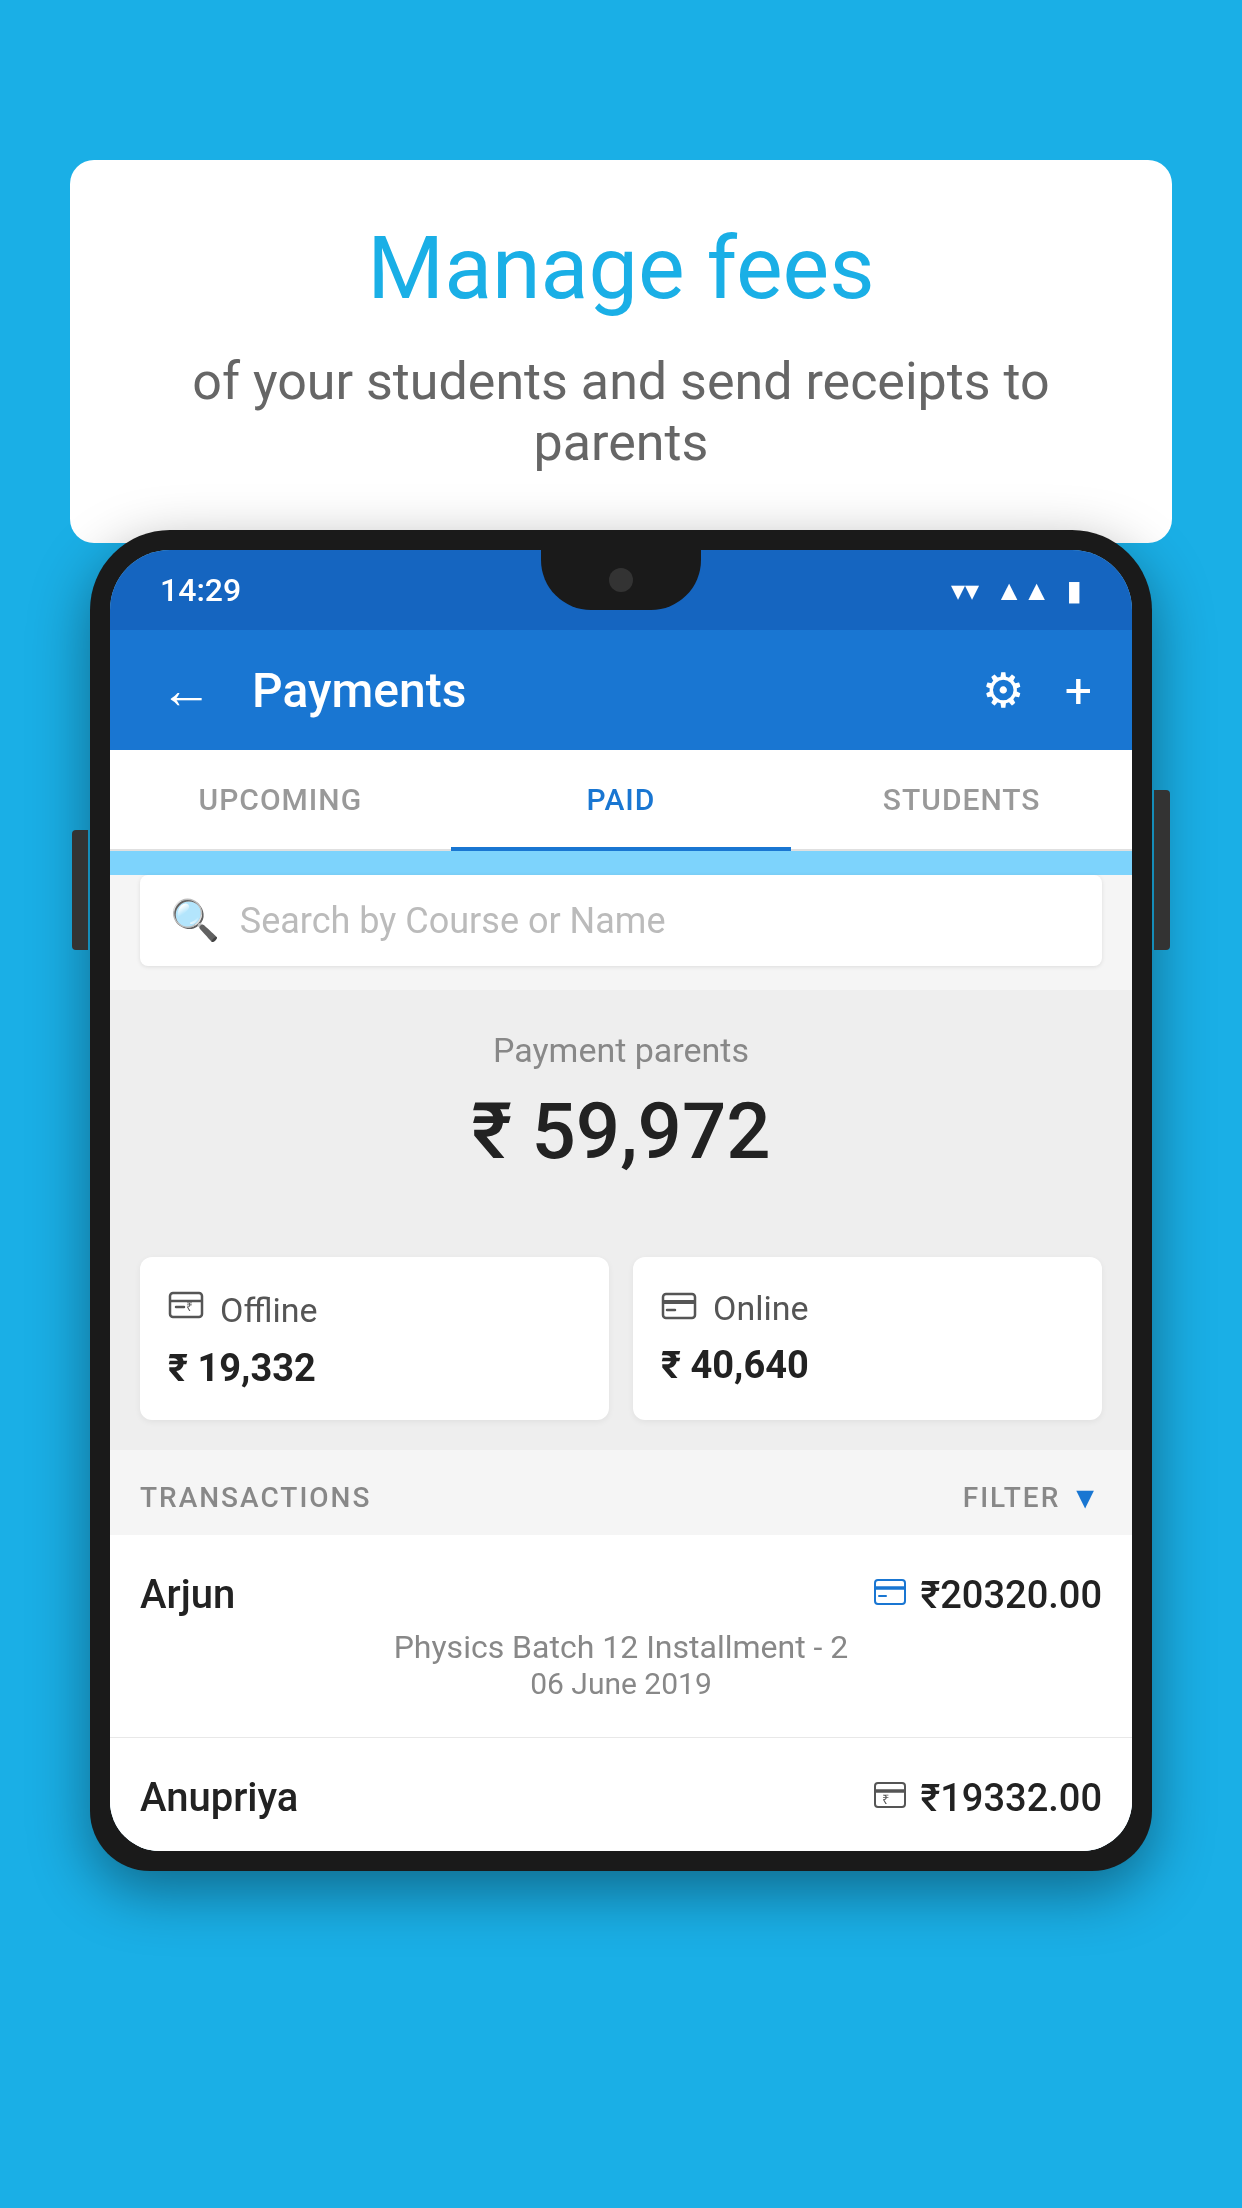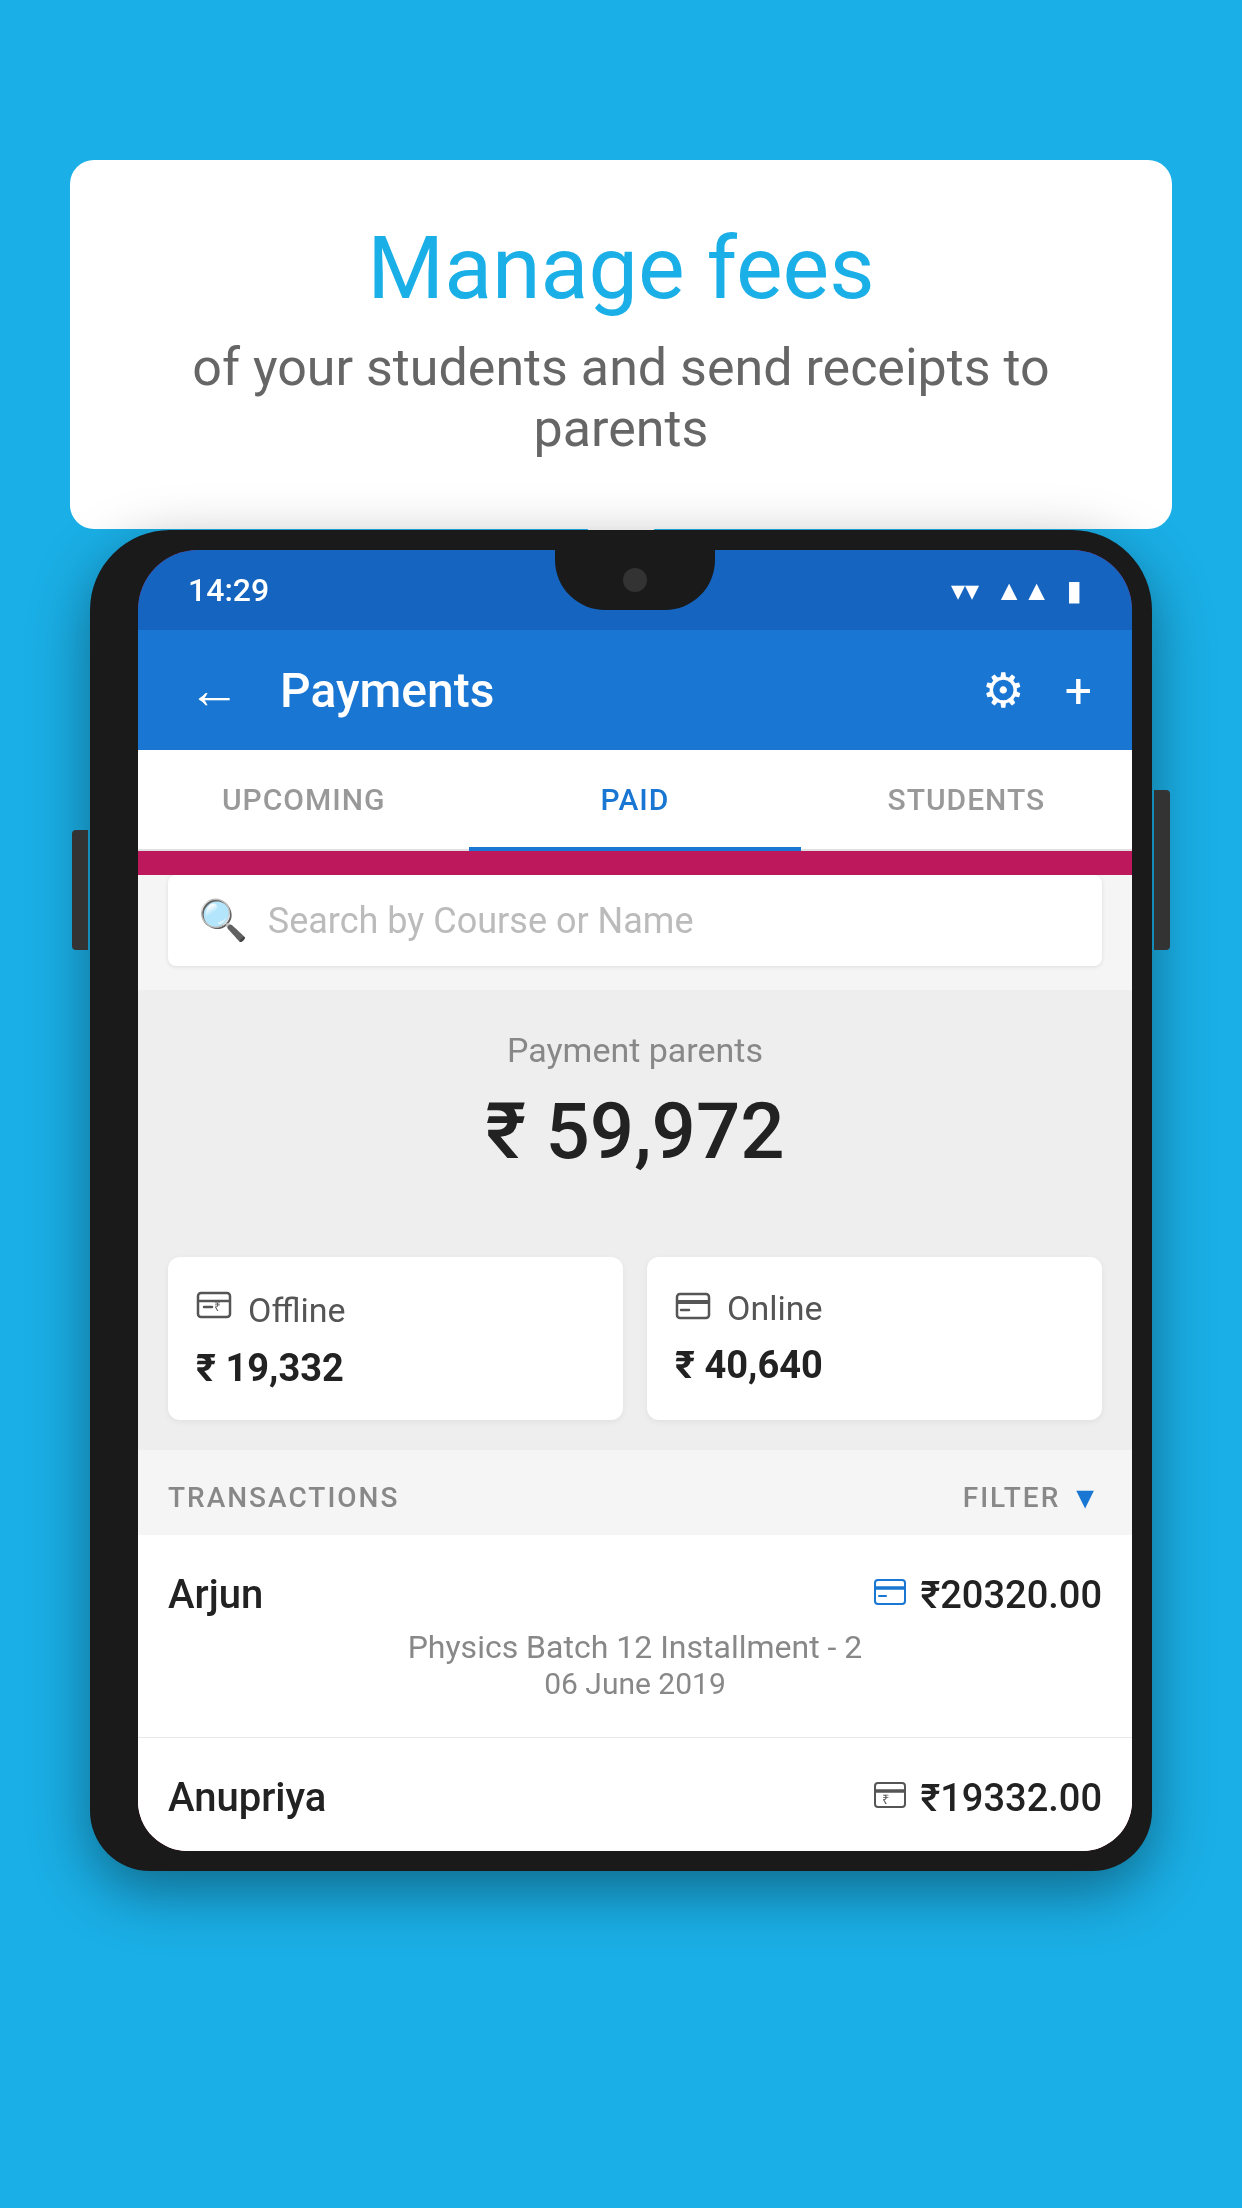--- a/index.html
+++ b/index.html
@@ -38,21 +38,21 @@
       border-left: 36px solid transparent;
       border-right: 36px solid transparent;
       border-top: 56px solid white;
     }
 
     .bubble-title {
       font-size: 88px;
       font-weight: 400;
       color: #1AAFE6;
       line-height: 1.1;
-      margin-bottom: 20px;
+      margin-bottom: 34px;
     }
 
     .bubble-subtitle {
       font-size: 52px;
       color: #666;
       font-weight: 400;
     }
 
     
     .phone-wrapper {
@@ -89,25 +89,24 @@
       position: absolute;
       right: -18px;
       top: 260px;
       width: 16px;
       height: 160px;
       background: #333;
       border-radius: 0 4px 4px 0;
     }
 
     .phone-screen {
-      background: #be185d;
+      background: #7dd3fc;
       border-radius: 60px 60px 50px 50px;
       overflow: hidden;
       position: relative;
-      margin-left: 28px;
     }
 
     
     .status-bar {
       background: #1565C0;
       height: 80px;
       display: flex;
       align-items: center;
       justify-content: space-between;
       padding: 0 50px;

